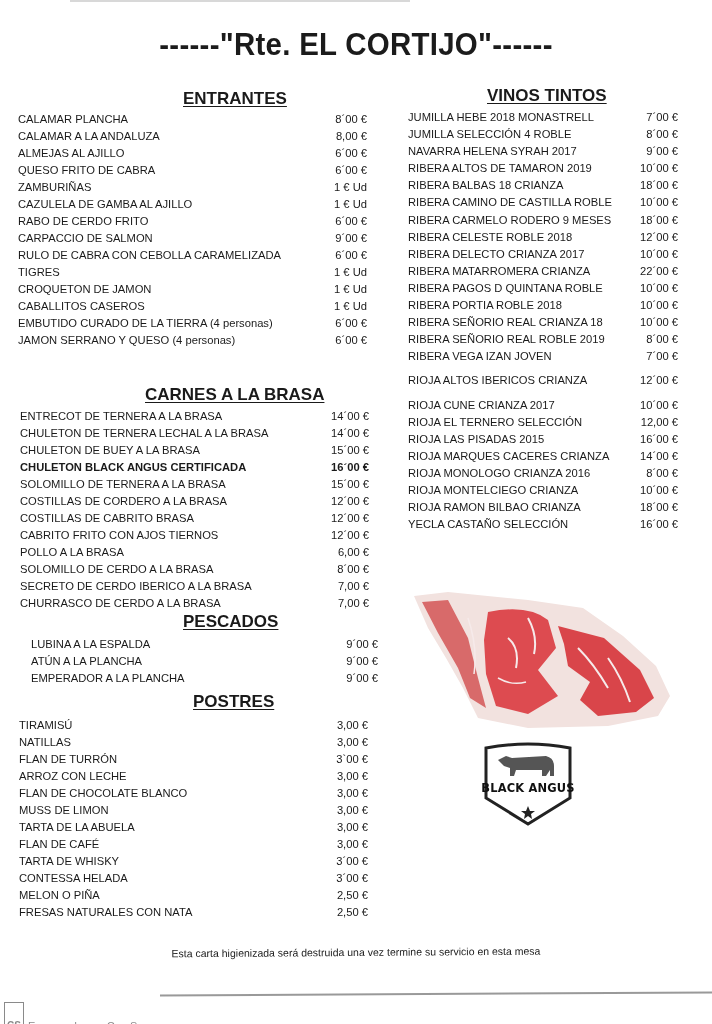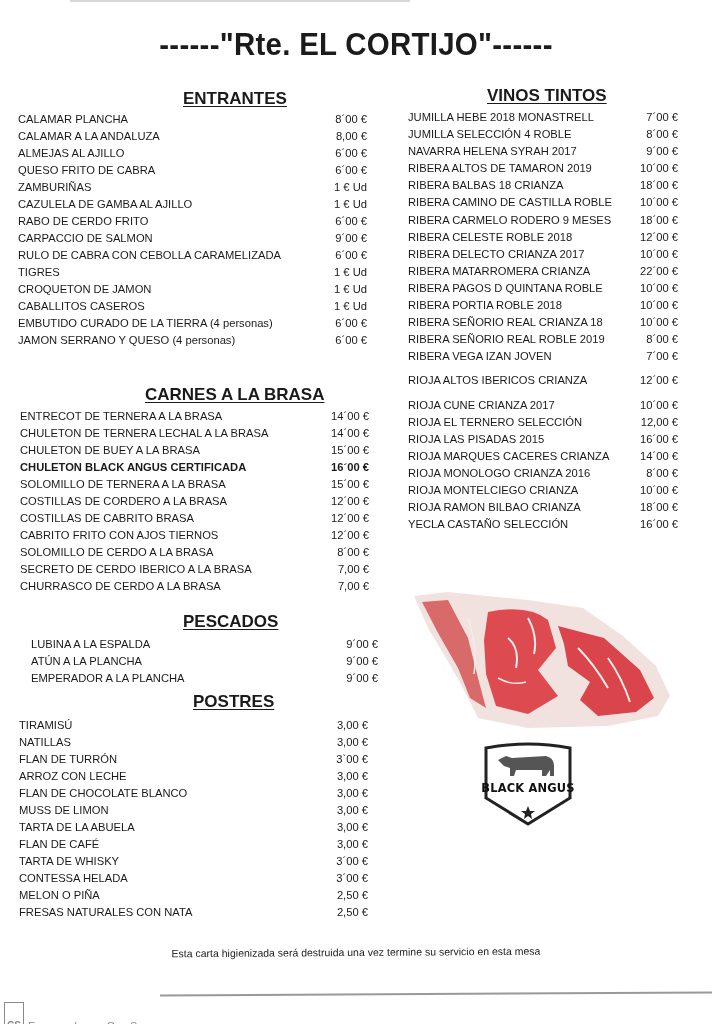--- a/index.html
+++ b/index.html
@@ -140,20 +140,24 @@
       <span class="name">COSTILLAS DE CORDERO A LA BRASA</span>
       <span class="price">12´00 €</span>
     </div>
     <div class="row">
       <span class="name">COSTILLAS DE CABRITO BRASA</span>
       <span class="price">12´00 €</span>
     </div>
     <div class="row">
       <span class="name">CABRITO FRITO CON AJOS TIERNOS</span>
       <span class="price">12´00 €</span>
+    </div>
+    <div class="row">
+      <span class="name">POLLO A LA BRASA</span>
+      <span class="price">6,00 €</span>
     </div>
     <div class="row">
       <span class="name">SOLOMILLO DE CERDO A LA BRASA</span>
       <span class="price">8´00 €</span>
     </div>
     <div class="row">
       <span class="name">SECRETO DE CERDO IBERICO A LA BRASA</span>
       <span class="price">7,00 €</span>
     </div>
     <div class="row">

